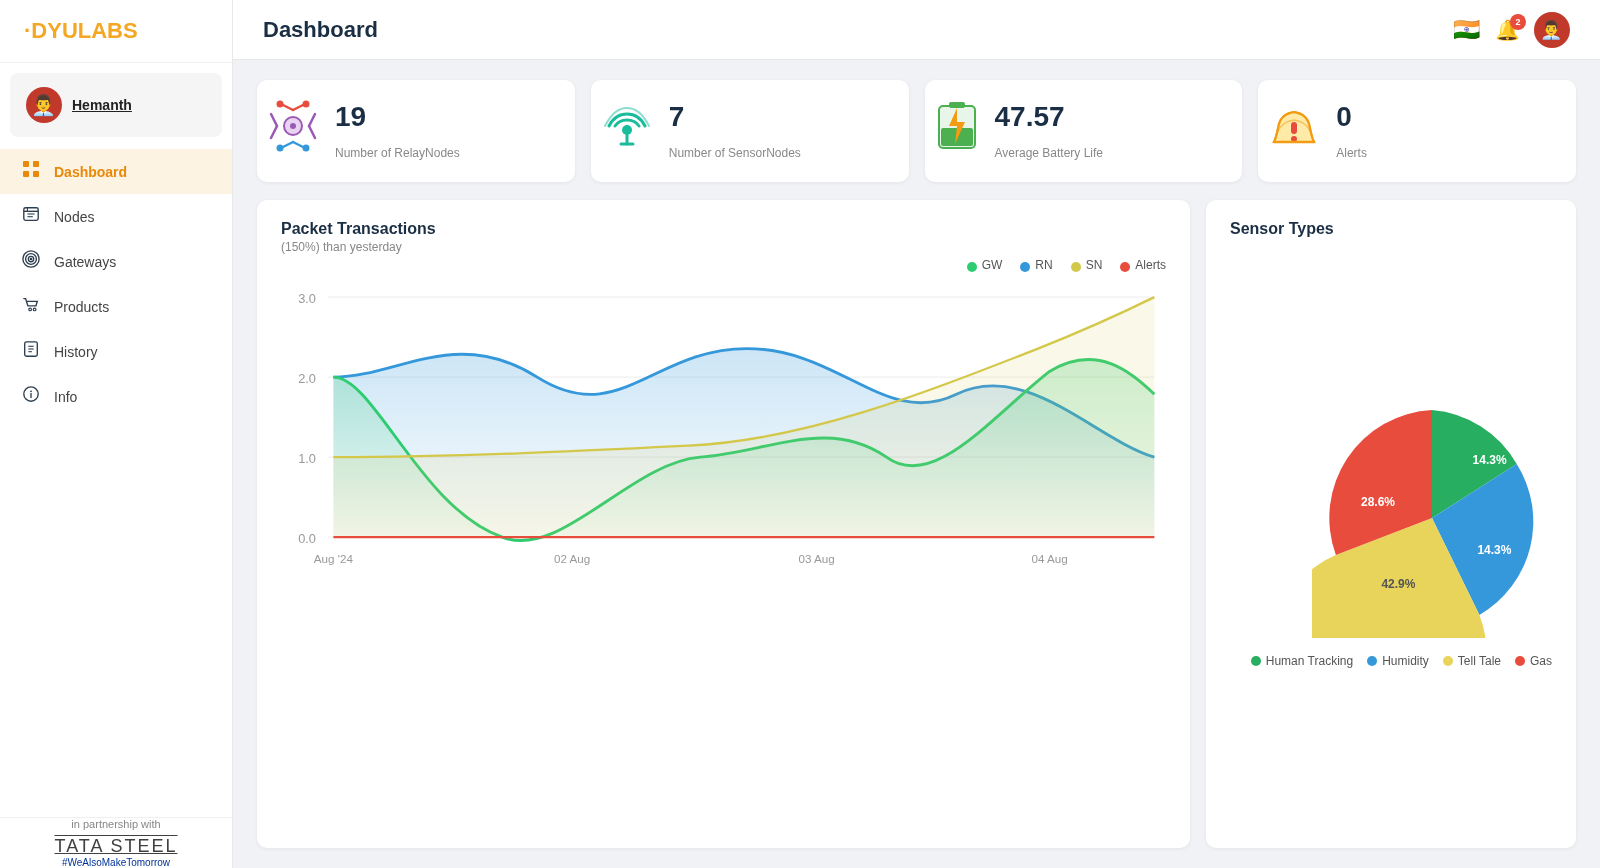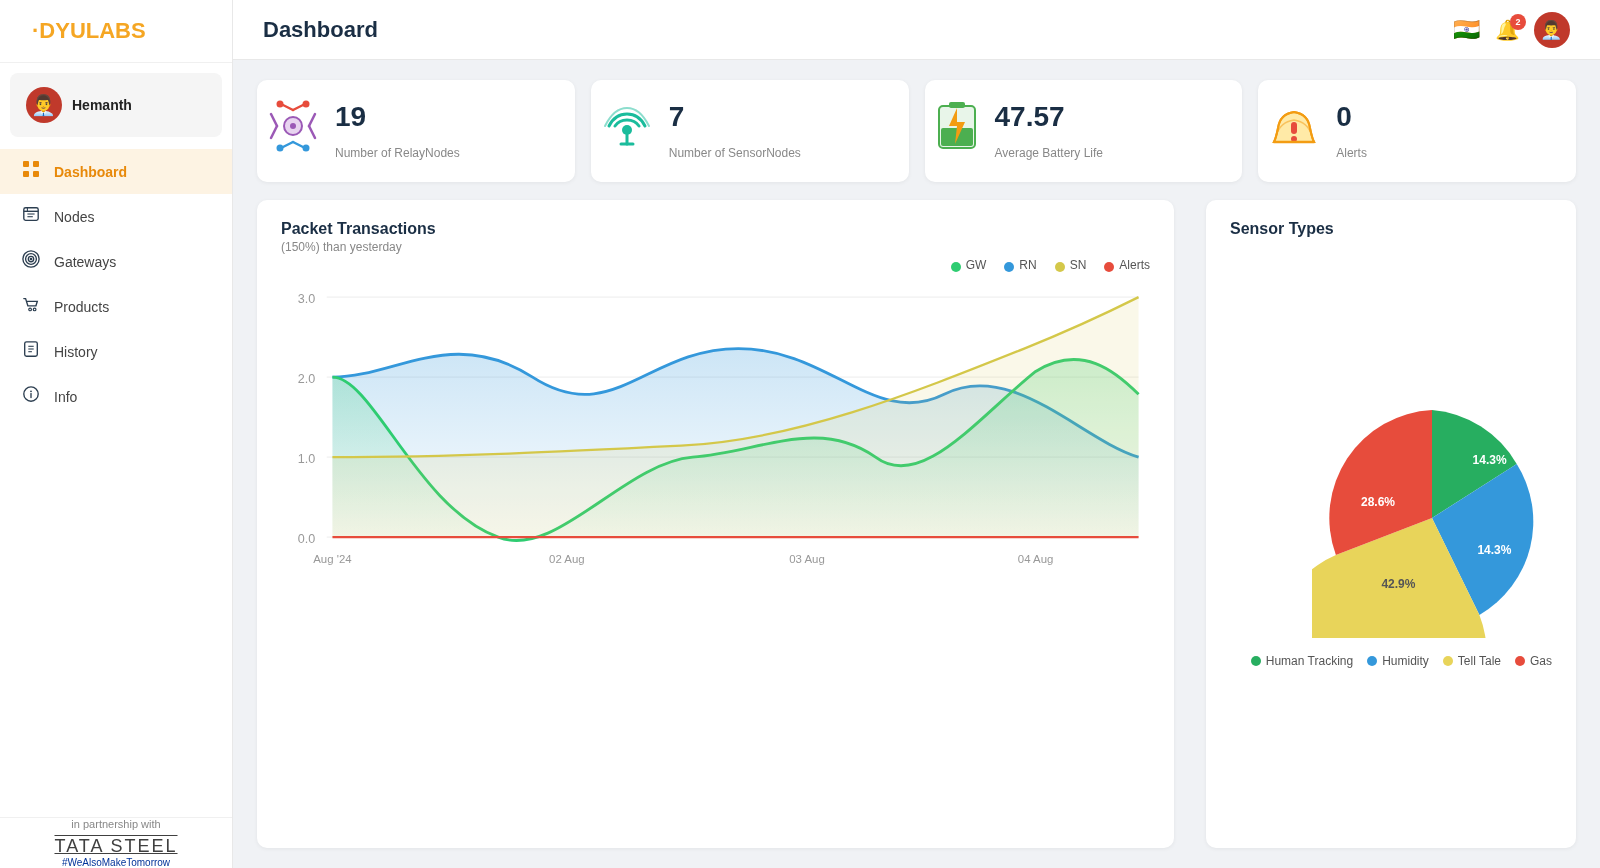--- a/index.html
+++ b/index.html
@@ -9,21 +9,21 @@
     .sidebar {
       width: 233px;
       background: #fff;
       display: flex;
       flex-direction: column;
       border-right: 1px solid #e8e8e8;
       height: 100%;
       flex-shrink: 0;
     }
     .sidebar-logo {
-      padding: 18px 32px;
+      padding: 18px 24px;
       font-size: 22px;
       font-weight: 700;
       color: #1a2e44;
       border-bottom: 1px solid #f0f0f0;
     }
     .sidebar-logo span { color: #f5a623; }
     .sidebar-user {
       display: flex;
       align-items: center;
       gap: 10px;
@@ -32,21 +32,21 @@
       margin: 10px 10px 6px;
       border-radius: 8px;
     }
     .sidebar-user-avatar {
       width: 36px; height: 36px;
       background: #c0392b;
       border-radius: 50%;
       display: flex; align-items: center; justify-content: center;
       font-size: 20px;
     }
-    .sidebar-user-name { font-weight: 600; font-size: 14px; color: #222; }
+    .sidebar-user-name { font-weight: 600; font-size: 14px; color: #222; text-decoration: underline; }
     .sidebar-nav { flex: 1; padding: 6px 0; }
     .nav-item {
       display: flex; align-items: center; gap: 12px;
       padding: 11px 20px;
       cursor: pointer;
       font-size: 14px;
       color: #444;
       border-radius: 0;
       transition: background 0.15s;
     }
@@ -136,21 +136,21 @@
       box-shadow: 0 1px 4px rgba(0,0,0,0.06);
     }
     .stat-icon { font-size: 42px; flex-shrink: 0; }
     .stat-value { font-size: 28px; font-weight: 700; color: #1a2e44; line-height: 1.1; }
     .stat-label { font-size: 12px; color: #888; margin-top: 14px; }
 
     
     .charts-row {
       display: grid;
       grid-template-columns: 1fr 370px;
-      gap: 32px;
+      gap: 16px;
       flex: 1;
     }
     .chart-card {
       background: #fff;
       border-radius: 10px;
       padding: 20px 24px;
       box-shadow: 0 1px 4px rgba(0,0,0,0.06);
       display: flex;
       flex-direction: column;
     }

